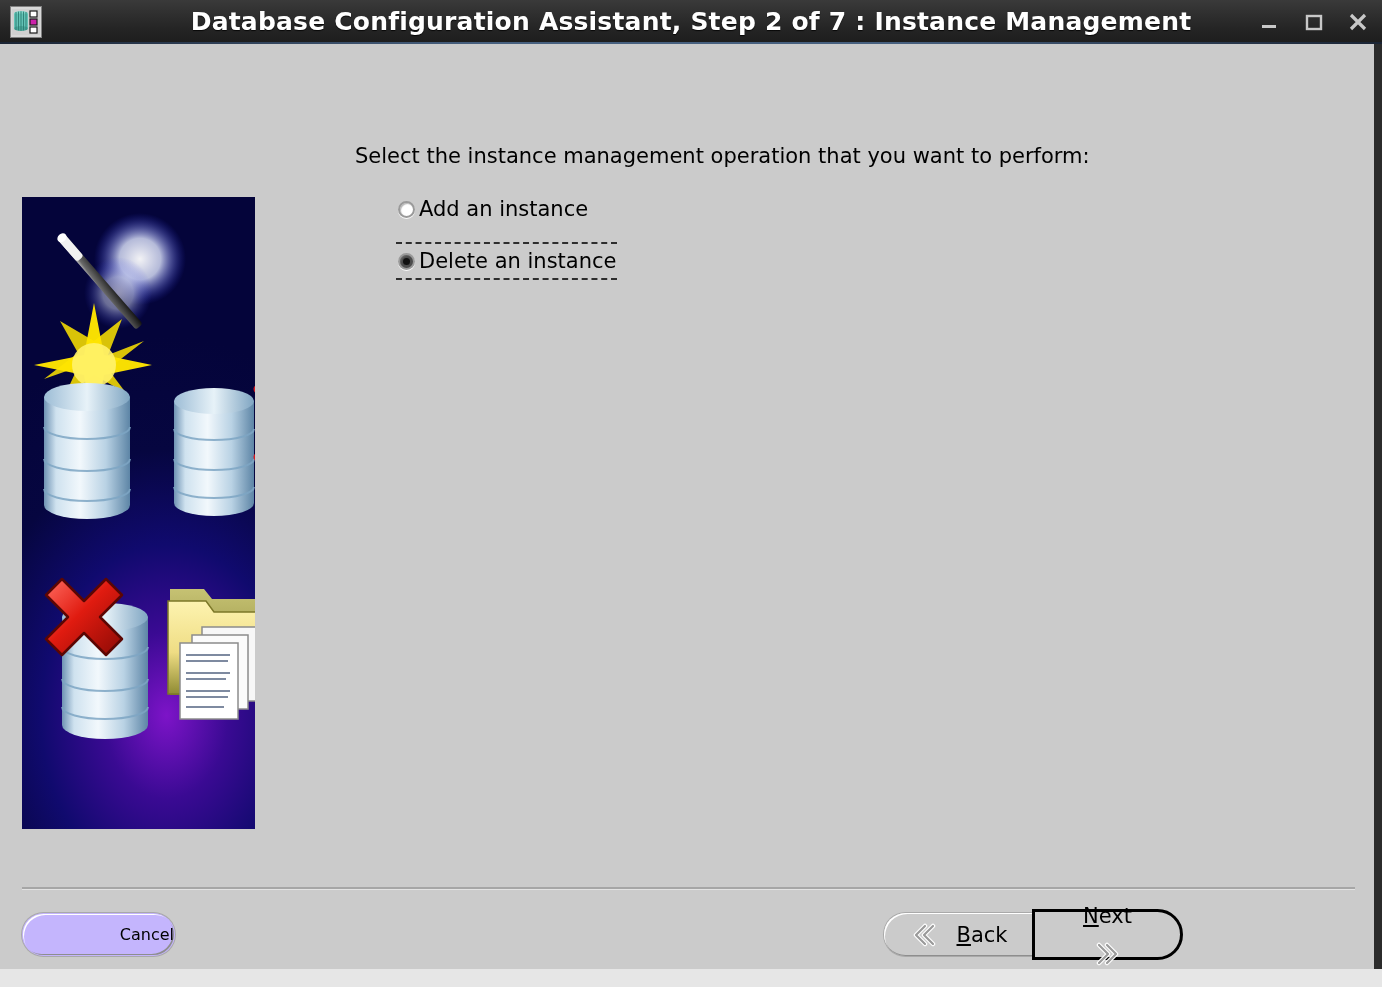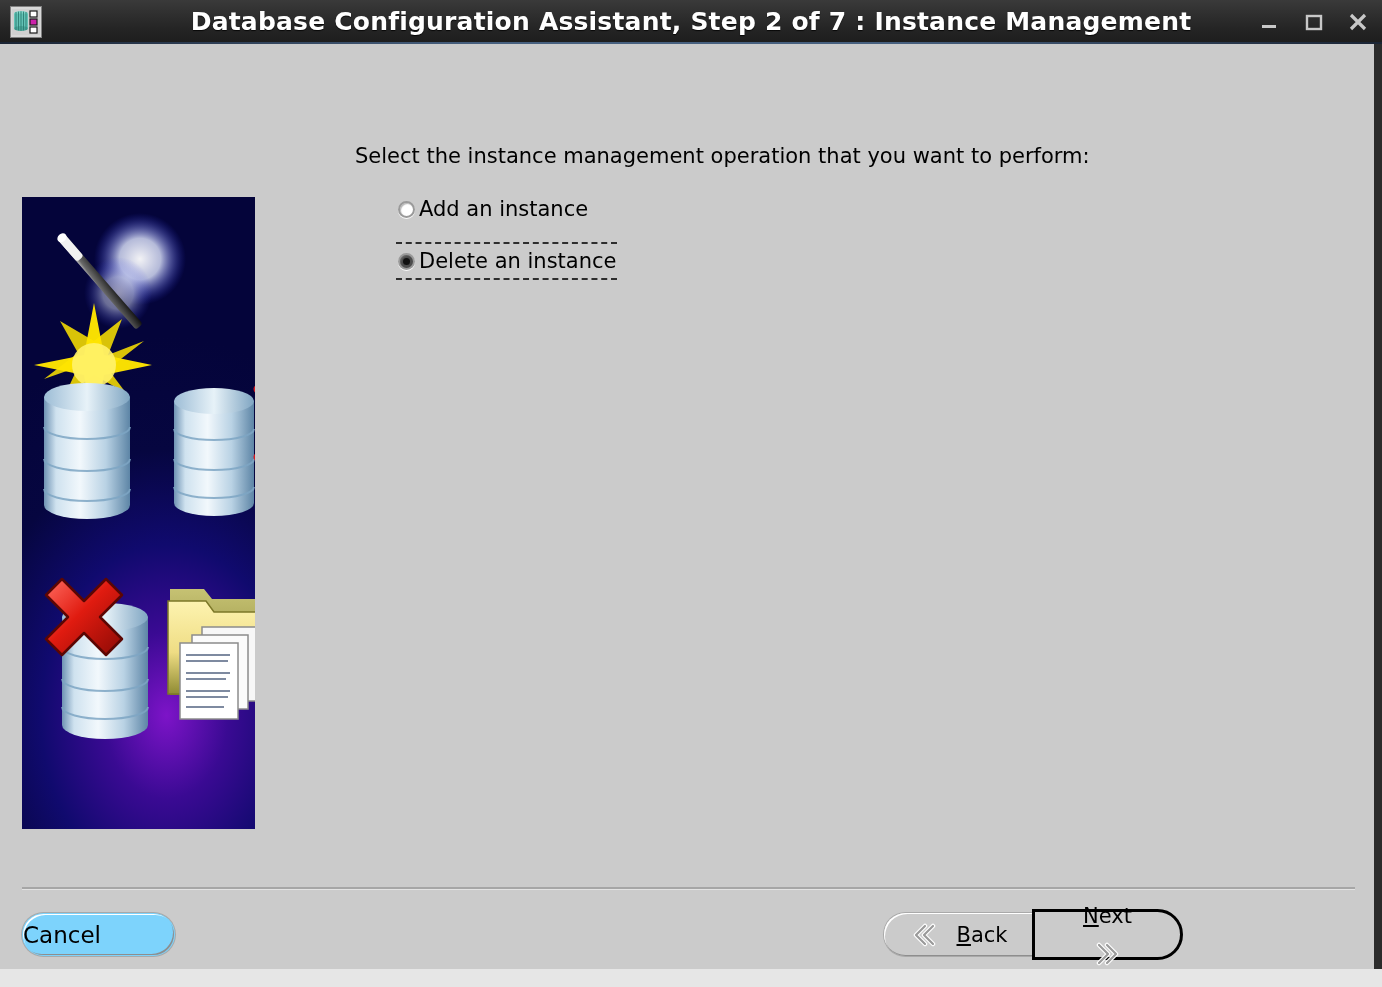--- a/index.html
+++ b/index.html
@@ -179,30 +179,30 @@
     box-shadow: 0 1px 0 #e3e3e3;
     z-index: 2;
   }
 
   
   .btnbar { position: absolute; left: 0; top: 863px; width: 1374px; height: 62px; z-index: 2; }
 
   .jbtn {
     position: absolute;
     height: 43px;
-    background: #7dd3fc;
+    background: #c4b5fd;
     border-radius: 22px;
     border: 1px solid transparent;
     box-shadow: inset 2px 2px 0 -1px #ffffff,
                 inset -2px -2px 0 -1px #8e8e8e,
                 0 0 0 1px #a9a9a9;
     display: flex;
     align-items: center;
-    justify-content: flex-start;
-    font-size: 23px;
+    justify-content: flex-end;
+    font-size: 16px;
     color: #000;
     cursor: pointer;
     font-family: "DejaVu Sans", sans-serif;
     white-space: nowrap;
   }
 
   .btn-cancel { left: 22px; top: 6px; width: 153px; }
   .btn-help   { left: 190px; top: 6px; width: 148px; }
 
   .nav-pair {

